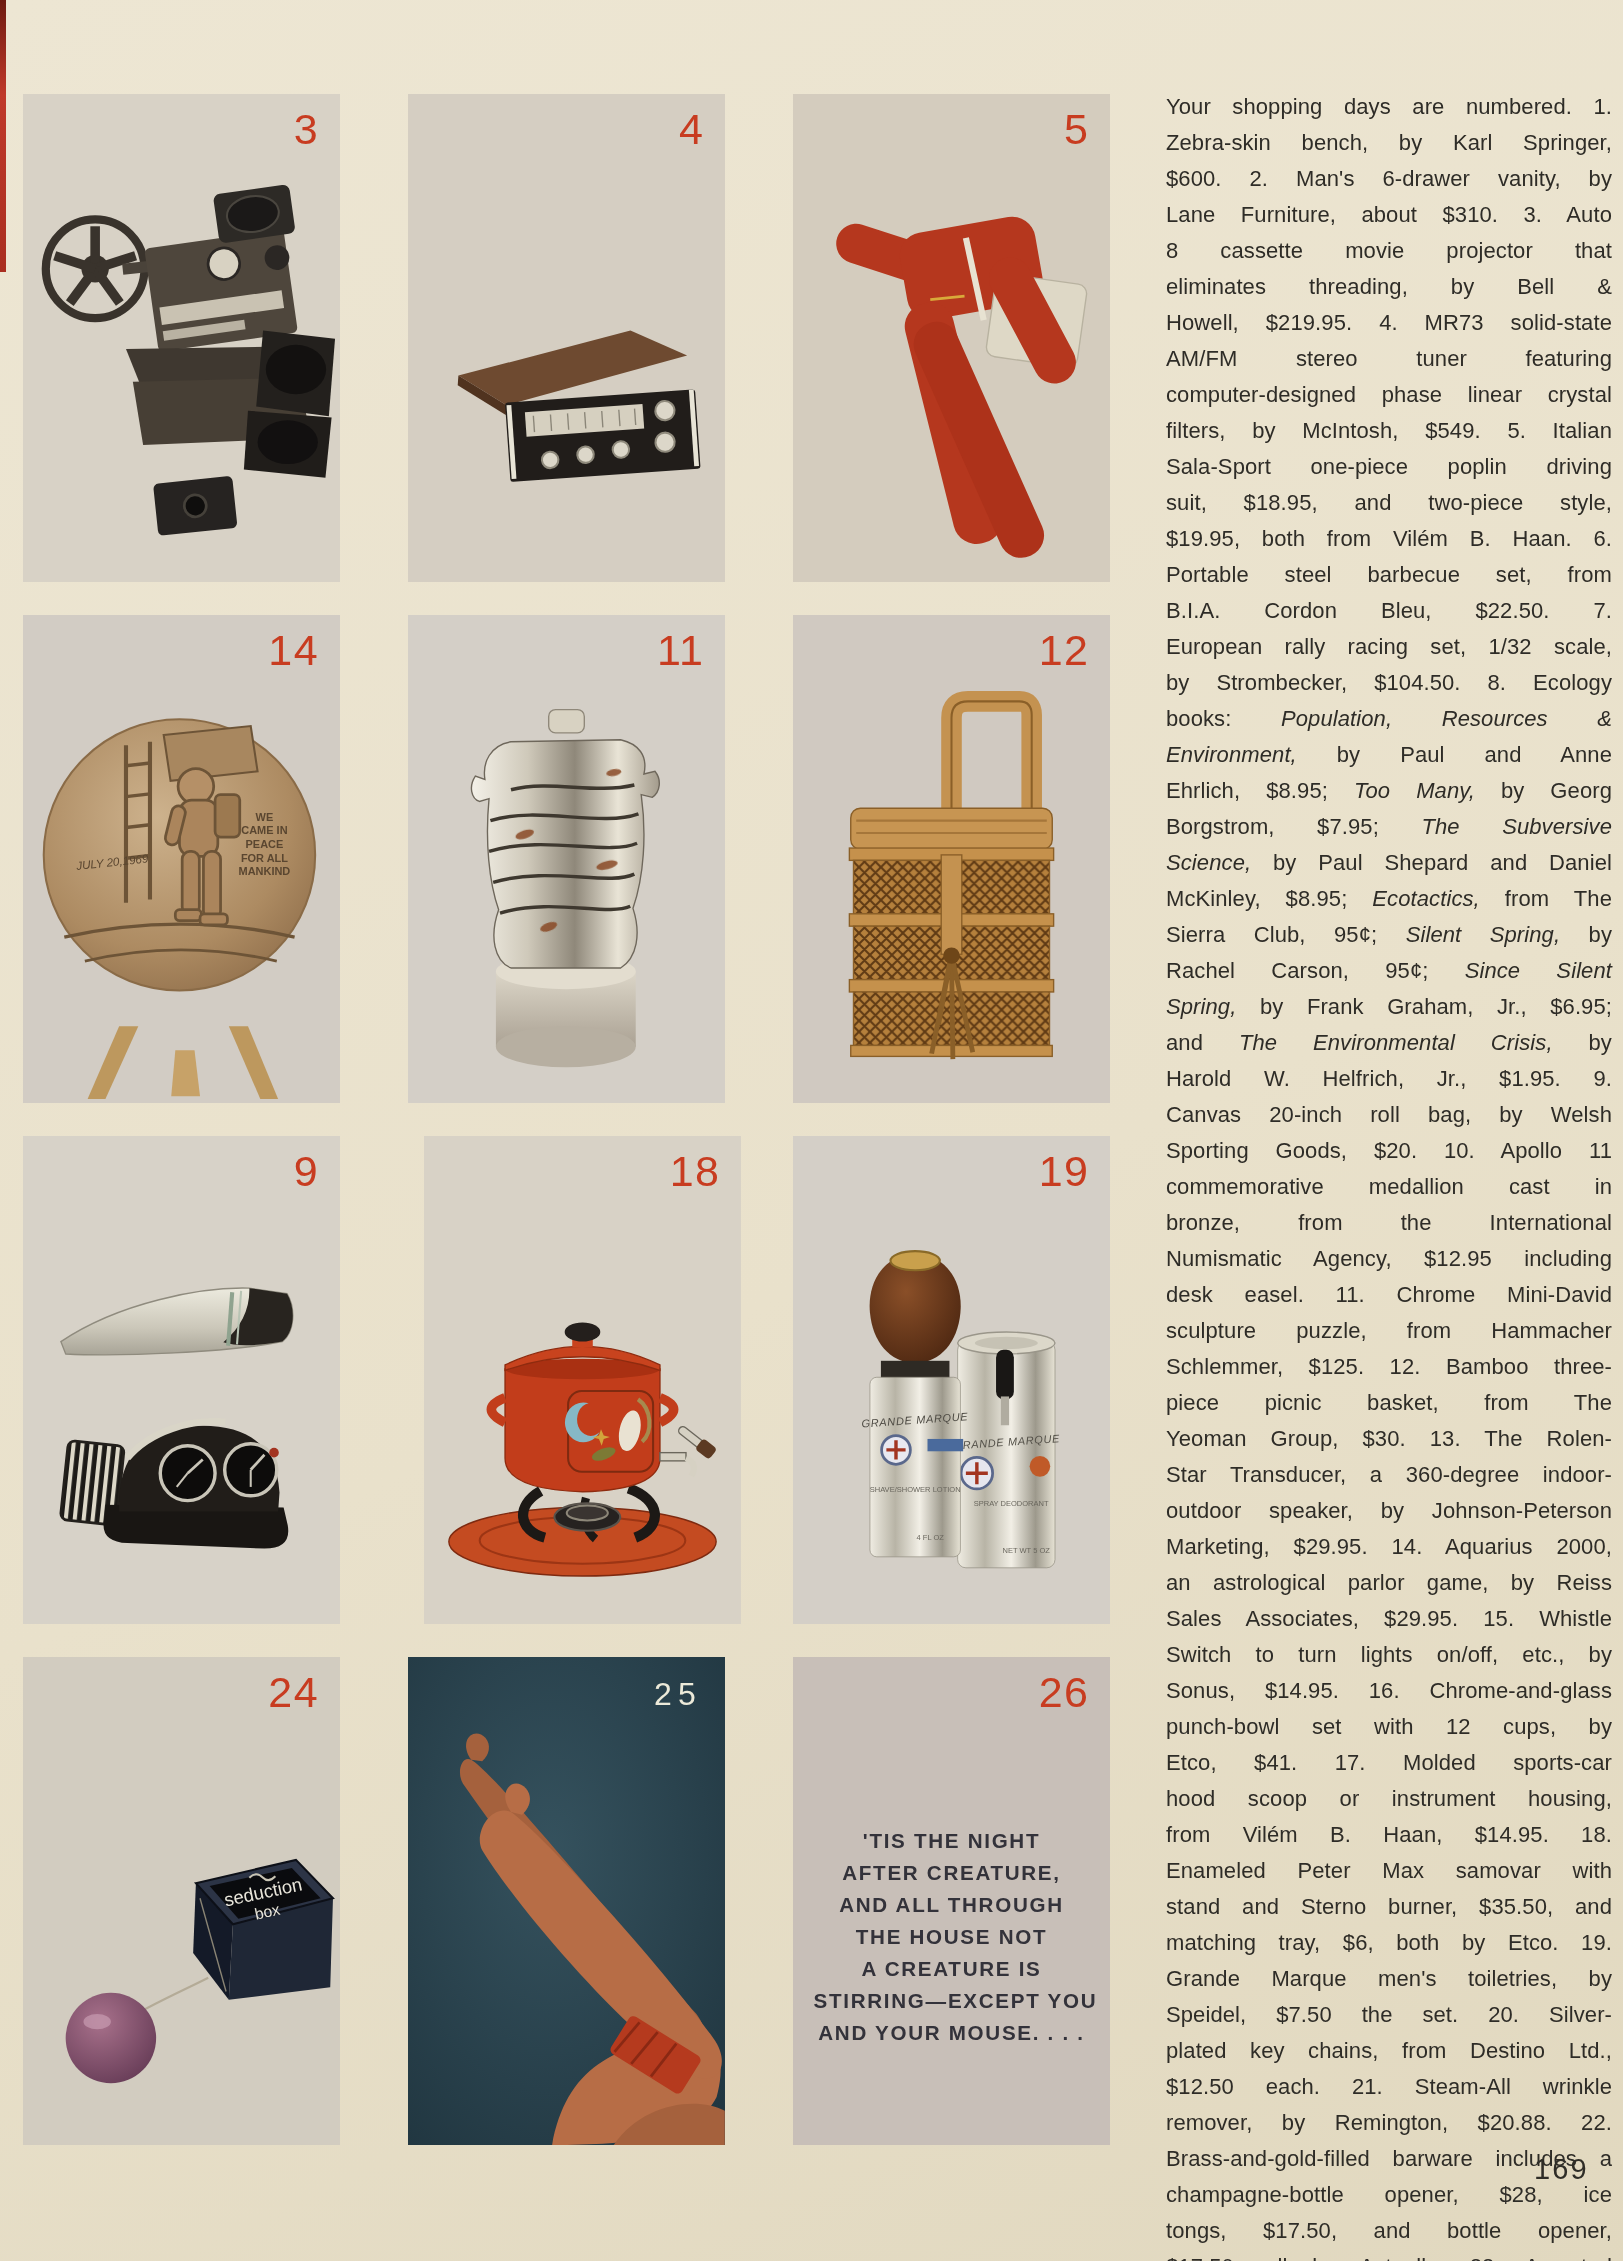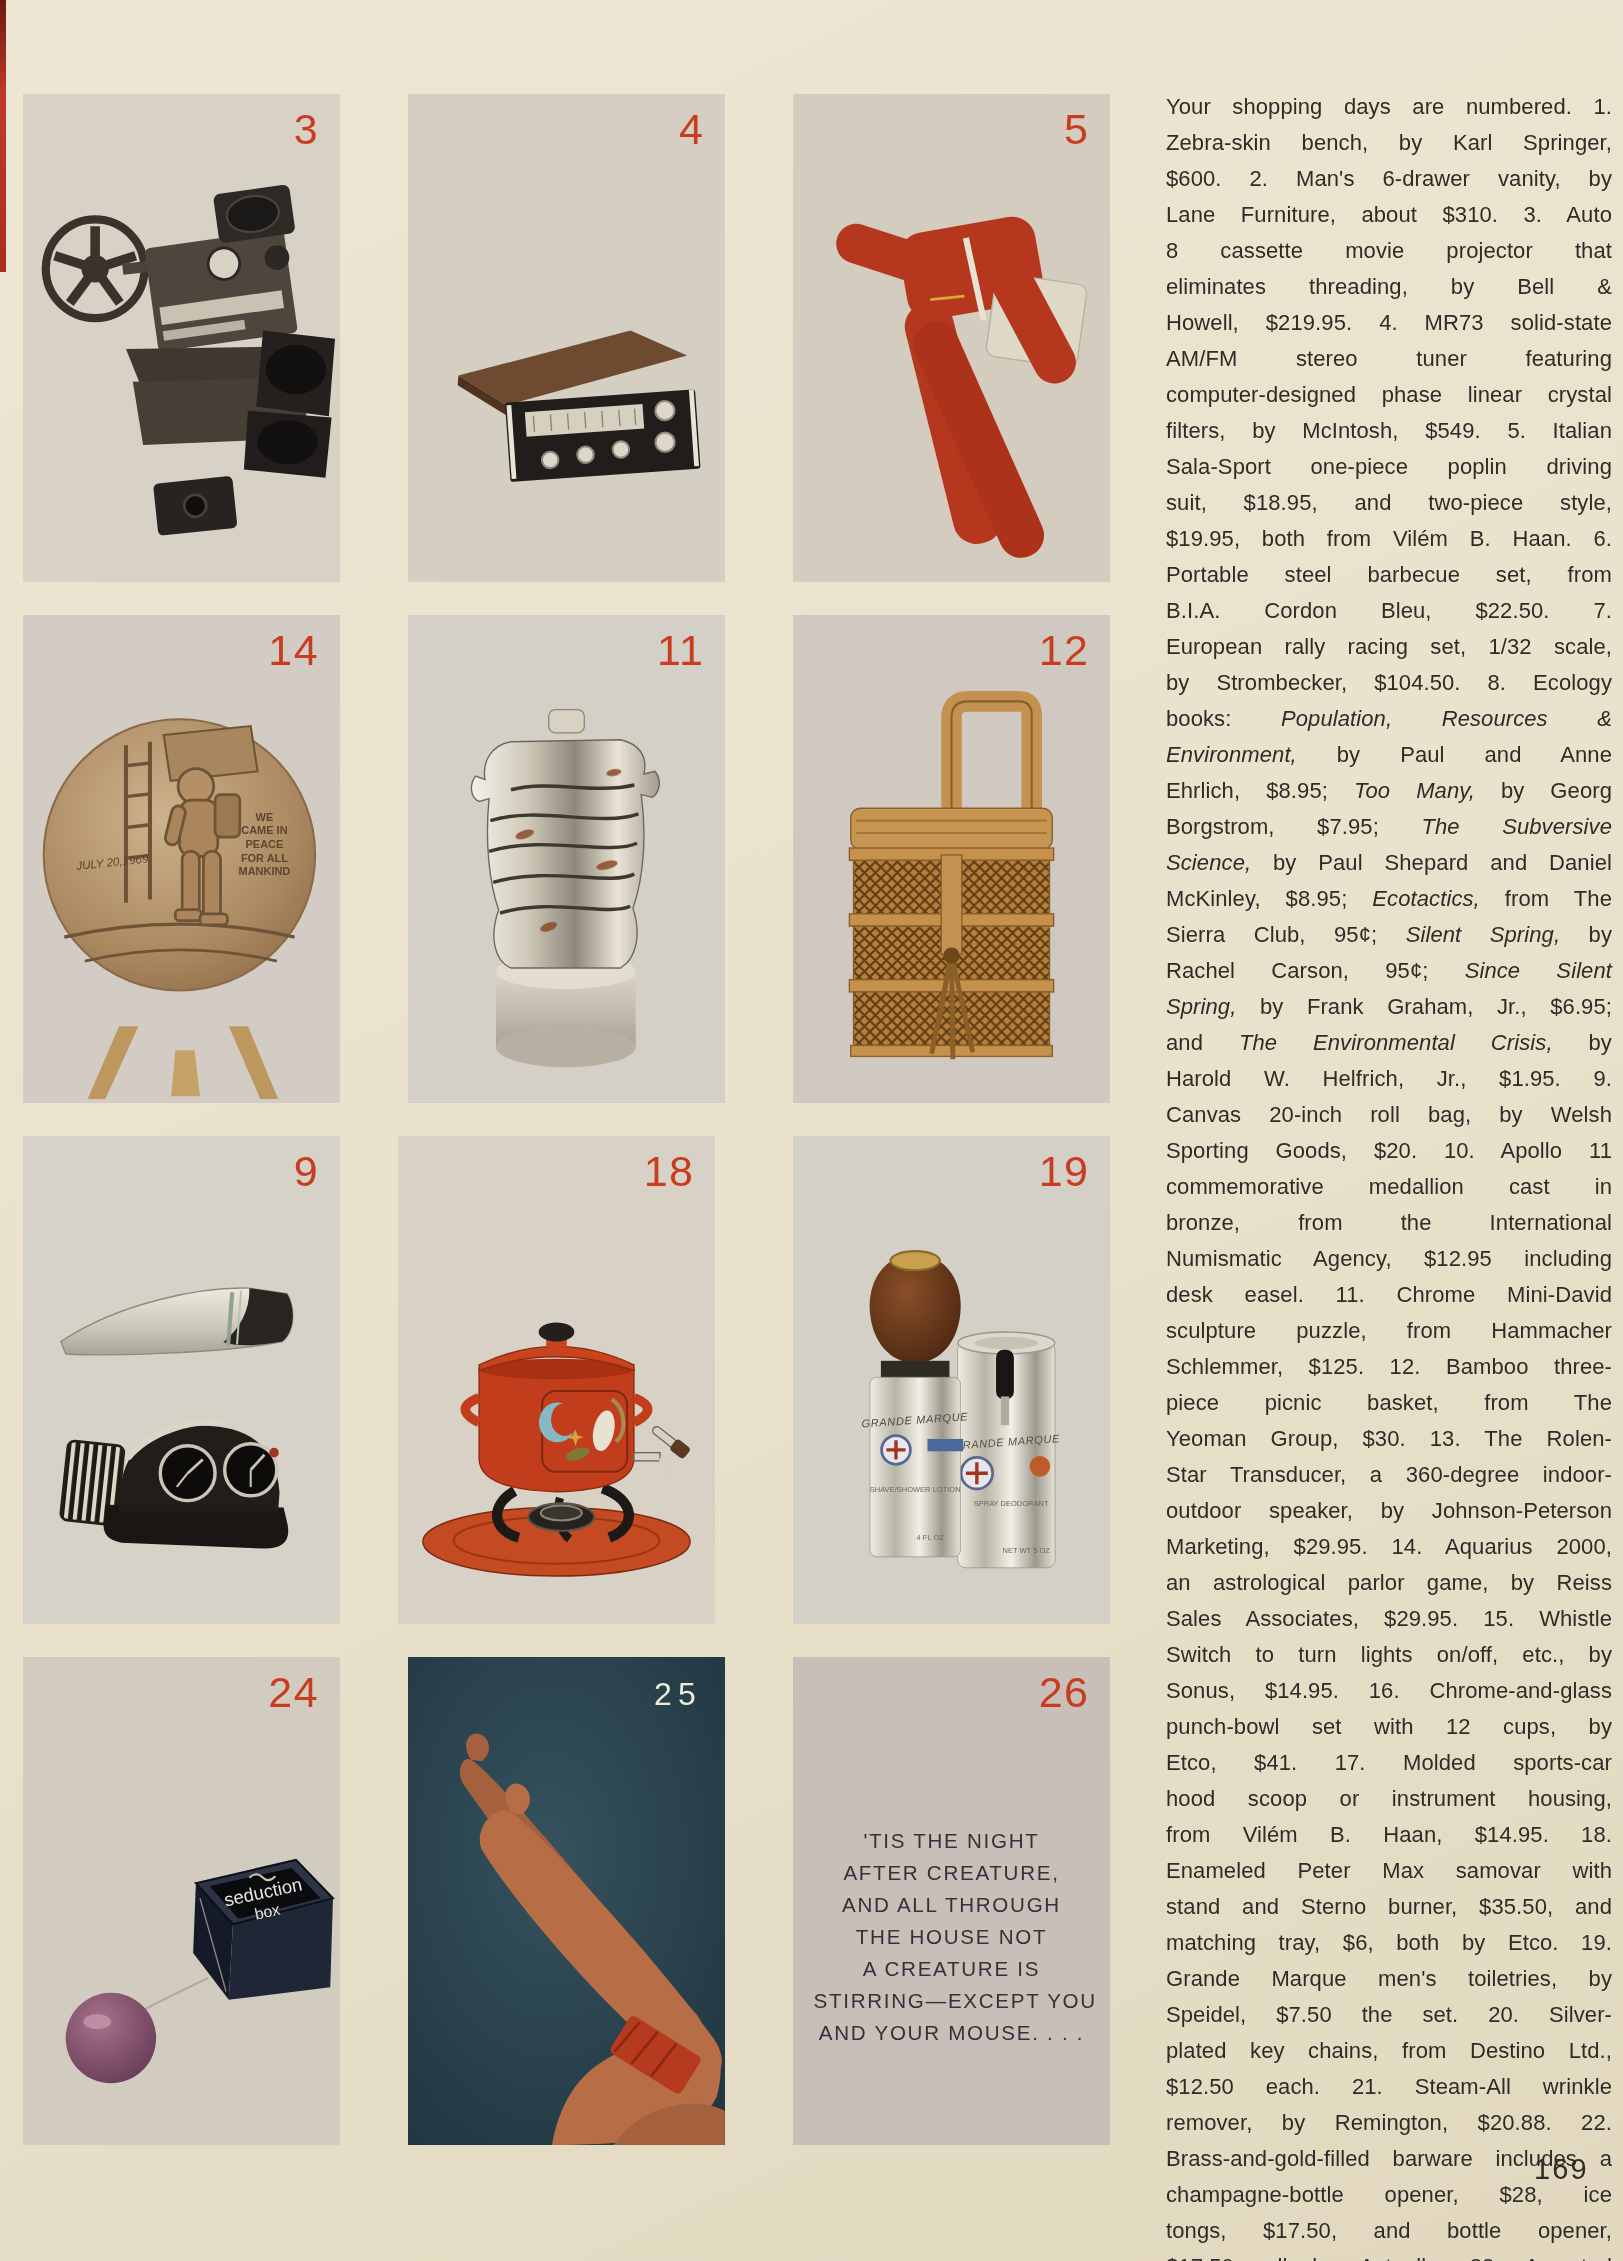--- a/index.html
+++ b/index.html
@@ -7,21 +7,21 @@
         background:linear-gradient(155deg,#ede6d3 0%,#e9e1cb 55%,#e1d8bf 100%);
         font-family:"Liberation Sans",sans-serif;}
   .red-edge{position:absolute;left:0;top:0;width:6.2px;height:272px;
         background:linear-gradient(#6d1a10,#c0392b 35%,#a92e20);}
   .cell{position:absolute;width:317px;height:488px;}
   .cell svg{position:absolute;left:0;top:0;width:100%;height:100%;display:block;}
   .cellnum{position:absolute;top:13.7px;right:20.6px;font-size:43px;line-height:1;
         color:#c83c20;letter-spacing:1.4px;}
   .cellnum.white{color:#ecead9;letter-spacing:6.2px;font-size:32px;top:20.6px;right:23px;}
   .caption{position:absolute;left:20.6px;right:20.6px;top:168px;text-align:center;
-        color:#33323a;font-size:20.6px;line-height:32px;letter-spacing:1.7px;}
+        color:#33323a;font-size:20.6px;line-height:32px;letter-spacing:1.7px;font-weight:bold;}
   .caption span{display:block;white-space:nowrap;}
   .article{position:absolute;left:1166px;top:89px;width:446px;
         font-size:22px;line-height:36px;color:#2e2c27;text-align:justify;
         word-spacing:14.4px;letter-spacing:0.1px;}
   .article i{font-style:italic;}
   .folio{position:absolute;left:1534px;top:2153px;font-size:29px;color:#2f2d27;letter-spacing:2.1px;text-align:right;}
   svg text{font-family:"Liberation Sans",sans-serif;}
 </style>
 </head>
 <body>
@@ -275,21 +275,21 @@
         <line x1="240" y1="492" x2="224" y2="512" stroke="#c9c5b8" stroke-width="3"></line>
         <circle cx="332" cy="487" r="38" fill="#0d0c0b" stroke="#c9c5b8" stroke-width="5"></circle>
         <line x1="332" y1="487" x2="352" y2="465" stroke="#c9c5b8" stroke-width="4"></line>
         <line x1="332" y1="487" x2="332" y2="512" stroke="#c9c5b8" stroke-width="3"></line>
         <circle cx="366" cy="462" r="7" fill="#a33420"></circle>
       </g>
     </svg>
     <div class="cellnum">9</div>
   </div>
 
-  <div class="cell" style="left:398px;top:1136px;background:#d8d2c6">
+  <div class="cell" style="left:424px;top:1136px;background:#d8d2c6">
     <svg viewBox="0 0 462 712">
       <ellipse cx="231" cy="592" rx="195" ry="50" fill="#c44b21" stroke="#7e2a10" stroke-width="2"></ellipse>
       <ellipse cx="231" cy="590" rx="150" ry="34" fill="none" stroke="#9c3514" stroke-width="3"></ellipse>
       <g stroke="#1c1916" fill="none">
         <path d="M170,518 C132,540 138,576 176,586" stroke-width="15"></path>
         <path d="M298,514 C345,530 350,570 308,586" stroke-width="15"></path>
         <path d="M236,528 C228,558 238,578 250,588" stroke-width="12"></path>
       </g>
       <g>
         <ellipse cx="238" cy="556" rx="48" ry="20" fill="#262220" stroke="#59534c" stroke-width="3"></ellipse>

